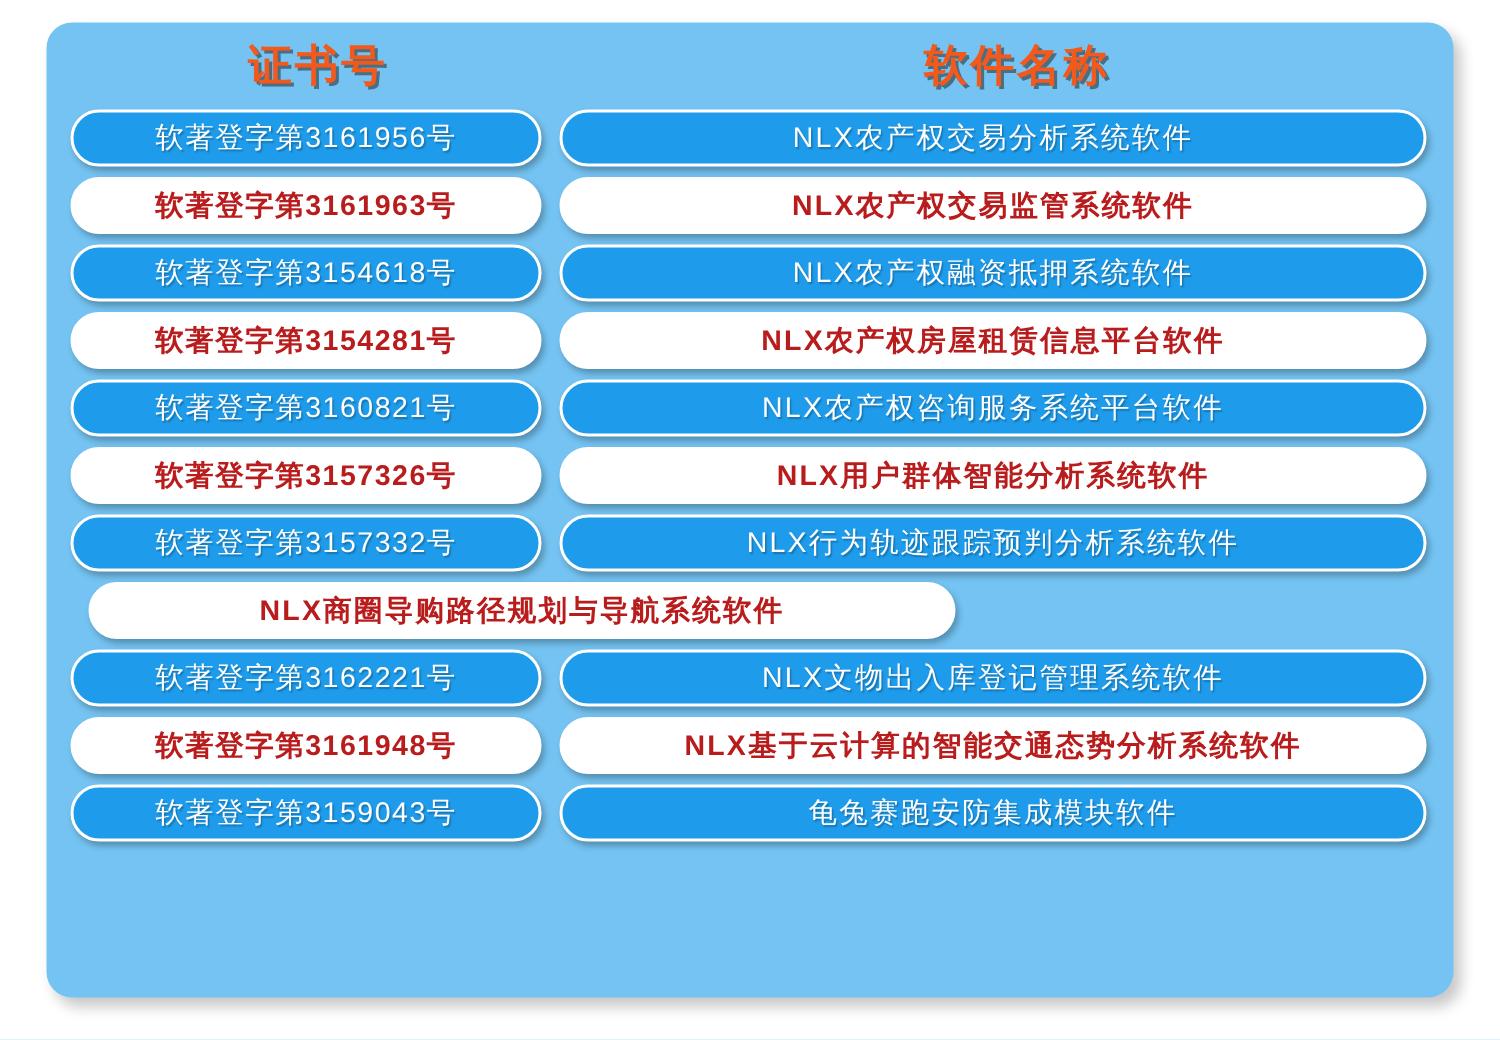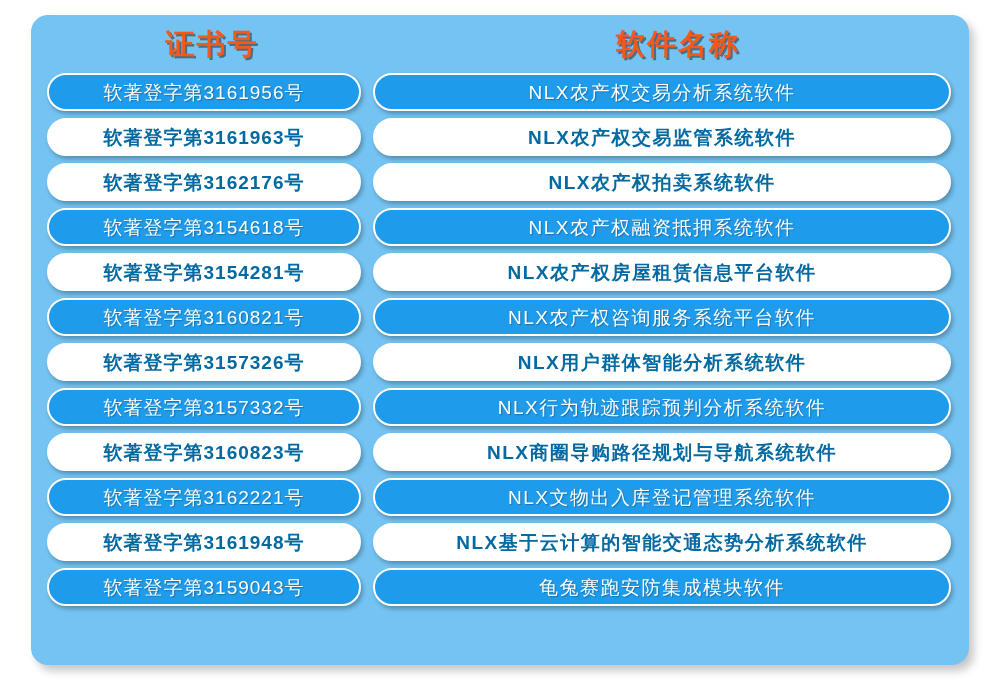--- a/index.html
+++ b/index.html
@@ -86,21 +86,21 @@
   .row-odd .cell-text {
     color: #ffffff;
     font-weight: normal;
     text-shadow: 1px 1px 1px rgba(0,0,0,0.25);
   }
 
   .row-even .cell {
     background: #ffffff;
   }
   .row-even .cell-text {
-    color: #0369a1;
+    color: #b91c1c;
     font-weight: bold;
     text-shadow: none;
   }
 
   .cell-text {
     font-size: 19px;
     letter-spacing: 1px;
     line-height: 1;
   }
   .col-name .cell-text {
@@ -131,28 +131,20 @@
         </div>
       </div>
       <div class="data-row row-even">
         <div class="cell col-cert">
           <span class="cell-text">软著登字第3161963号</span>
         </div>
         <div class="cell col-name">
           <span class="cell-text">NLX农产权交易监管系统软件</span>
         </div>
       </div>
-      <div class="data-row row-even">
-        <div class="cell col-cert">
-          <span class="cell-text">软著登字第3162176号</span>
-        </div>
-        <div class="cell col-name">
-          <span class="cell-text">NLX农产权拍卖系统软件</span>
-        </div>
-      </div>
       <div class="data-row row-odd">
         <div class="cell col-cert">
           <span class="cell-text">软著登字第3154618号</span>
         </div>
         <div class="cell col-name">
           <span class="cell-text">NLX农产权融资抵押系统软件</span>
         </div>
       </div>
       <div class="data-row row-even">
         <div class="cell col-cert">
@@ -180,23 +172,20 @@
       </div>
       <div class="data-row row-odd">
         <div class="cell col-cert">
           <span class="cell-text">软著登字第3157332号</span>
         </div>
         <div class="cell col-name">
           <span class="cell-text">NLX行为轨迹跟踪预判分析系统软件</span>
         </div>
       </div>
       <div class="data-row row-even">
-        <div class="cell col-cert">
-          <span class="cell-text">软著登字第3160823号</span>
-        </div>
         <div class="cell col-name">
           <span class="cell-text">NLX商圈导购路径规划与导航系统软件</span>
         </div>
       </div>
       <div class="data-row row-odd">
         <div class="cell col-cert">
           <span class="cell-text">软著登字第3162221号</span>
         </div>
         <div class="cell col-name">
           <span class="cell-text">NLX文物出入库登记管理系统软件</span>

